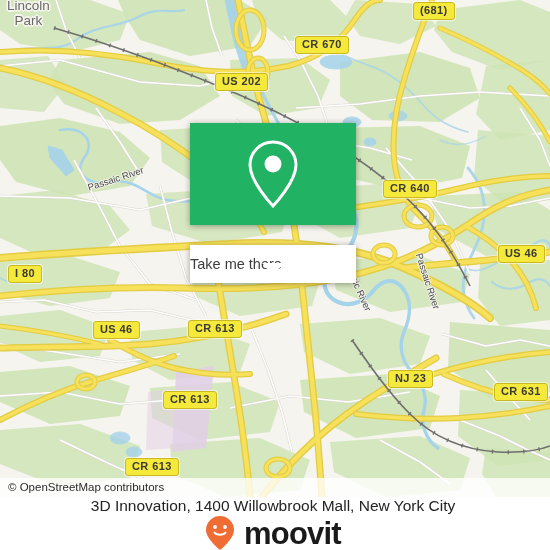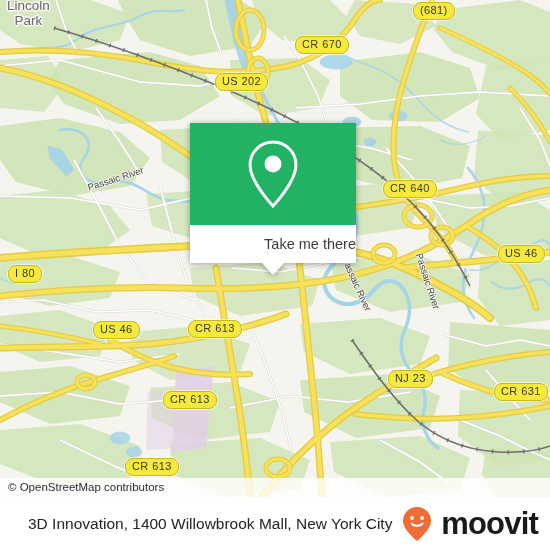--- a/index.html
+++ b/index.html
@@ -42,24 +42,24 @@
     text-shadow:
       -1.2px 0 #f6f4ee, 1.2px 0 #f6f4ee, 0 -1.2px #f6f4ee, 0 1.2px #f6f4ee;
     pointer-events: none;
   }
 
   
   .shield {
     position: absolute;
     background: #f5e93c;
     border: 1.5px solid #c9b81f;
-    border-radius: 8px;
+    border-radius: 3px;
     color: #3a3a36;
     font-size: 11px;
-    font-weight: normal;
+    font-weight: bold;
     letter-spacing: 0.4px;
     padding: 1px 6px 2px 6px;
     line-height: 13px;
     white-space: nowrap;
     box-shadow: 0 0 0 1px rgba(255,255,255,0.55);
   }
 
   
   #attribution {
     position: absolute;
@@ -83,21 +83,22 @@
     background: #22b264;
     display: flex;
     align-items: center;
     justify-content: center;
   }
   #popup-body {
     height: 38px;
     background: #ffffff;
     display: flex;
     align-items: center;
-    justify-content: flex-end;
+    justify-content: flex-start;
+    margin-top: 20px;
   }
   #popup-label {
     font-size: 14.5px;
     color: #3c3c3c;
   }
   #popup-tail {
     position: absolute;
     left: 50%; top: 140px;
     margin-left: -11px;
     width: 0; height: 0;
@@ -107,21 +108,22 @@
   }
 
   
   #footer {
     position: absolute;
     left: 0; top: 497px;
     width: 550px; height: 53px;
     background: #ffffff;
     display: flex;
     align-items: center;
-    padding: 0 12px 0 28px;
+    padding: 0 12px 0 8px;
+    flex-direction: column;
   }
   #footer-title {
     font-size: 15.5px;
     color: #232323;
     white-space: nowrap;
     flex: 1 1 auto;
   }
   #brand {
     display: flex;
     align-items: center;

